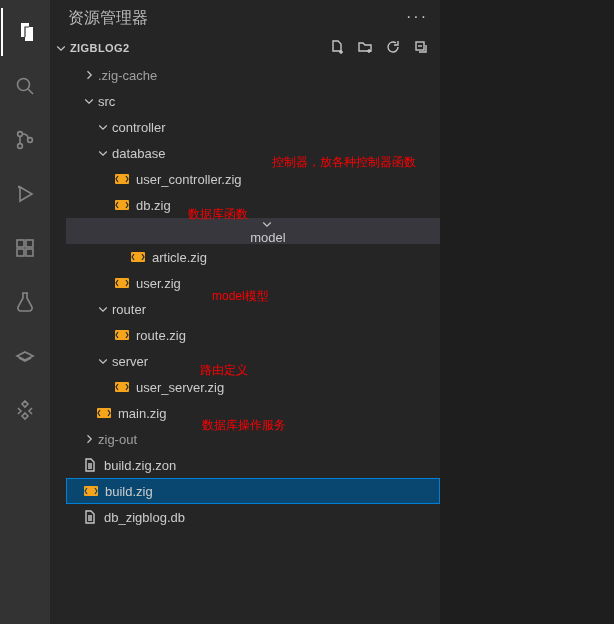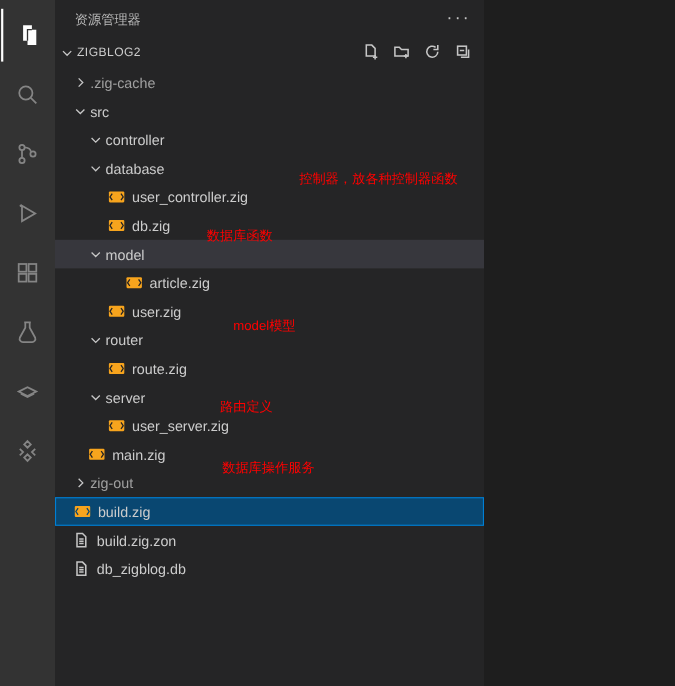--- a/index.html
+++ b/index.html
@@ -46,37 +46,37 @@
       display: flex;
       flex-direction: column;
       position: relative;
     }
     .sidebar-title-row {
       height: 36px;
       display: flex;
       align-items: center;
       padding-left: 18px;
       color: #bbbbbb;
-      font-size: 12px;
+      font-size: 16px;
     }
     .sidebar-ellipsis {
       position: absolute;
       right: 12px;
       top: 8px;
       color: #c6c6c6;
       font-size: 16px;
       cursor: pointer;
       letter-spacing: 2px;
     }
     .project-header {
       height: 24px;
       display: flex;
       align-items: center;
       padding-left: 4px;
-      font-weight: normal;
+      font-weight: bold;
       font-size: 11px;
       color: #cccccc;
       letter-spacing: 0.4px;
     }
     .project-actions {
       position: absolute;
       right: 10px;
       top: 38px;
       display: flex;
       gap: 10px;
@@ -86,22 +86,23 @@
     .project-actions svg { width: 16px; height: 16px; stroke: currentColor; fill: none; stroke-width: 1.4; }
 
     .tree { padding-top: 2px; }
     .row {
       height: 26px;
       display: flex;
       align-items: center;
       color: #cccccc;
       cursor: pointer;
       white-space: nowrap;
-    }
-    .row.hover-row { background: #37373d; }
+      margin-left: 16px;
+    }
+    .row.hover-row { background: #37373d; flex-direction: column; }
     .row.selected { background: #094771; border: 1px solid #007fd4; height: 26px; }
     .chev {
       width: 14px; height: 14px;
       display: inline-flex; align-items: center; justify-content: center;
       margin-right: 2px;
       color: #c5c5c5;
     }
     .chev svg { width: 12px; height: 12px; stroke: currentColor; fill: none; stroke-width:1.6; }
     .ficon {
       width: 16px; height: 16px;
@@ -346,37 +347,37 @@
       <span class="label">main.zig</span>
     </div>
     <div class="row" style="padding-left:16px">
       <span class="chev">
           <svg viewBox="0 0 16 16">
             <path d="M6 3l5 5-5 5"></path>
           </svg>
         </span>
       <span class="label muted">zig-out</span>
     </div>
-    <div class="row selected" style="padding-left:16px">
-      <span class="ficon zig">
-          <svg viewBox="0 0 16 16">
-            <rect x="1" y="3" width="14" height="10" rx="1"></rect>
-            <path d="M4 5l-2 3 2 3M12 5l2 3-2 3" stroke="#094771" stroke-width="1.2" fill="none"></path>
-          </svg>
-        </span>
-      <span class="label">build.zig</span>
-    </div>
     <div class="row" style="padding-left:16px">
       <span class="ficon plain">
           <svg viewBox="0 0 16 16">
             <path d="M4 2h5l3 3v9H4z"></path>
             <path d="M6 7h4M6 9h4M6 11h4"></path>
           </svg>
         </span>
       <span class="label">build.zig.zon</span>
+    </div>
+    <div class="row selected" style="padding-left:16px">
+      <span class="ficon zig">
+          <svg viewBox="0 0 16 16">
+            <rect x="1" y="3" width="14" height="10" rx="1"></rect>
+            <path d="M4 5l-2 3 2 3M12 5l2 3-2 3" stroke="#094771" stroke-width="1.2" fill="none"></path>
+          </svg>
+        </span>
+      <span class="label">build.zig</span>
     </div>
     <div class="row" style="padding-left:16px">
       <span class="ficon plain">
           <svg viewBox="0 0 16 16">
             <path d="M4 2h5l3 3v9H4z"></path>
             <path d="M6 7h4M6 9h4M6 11h4"></path>
           </svg>
         </span>
       <span class="label">db_zigblog.db</span>
     </div>

